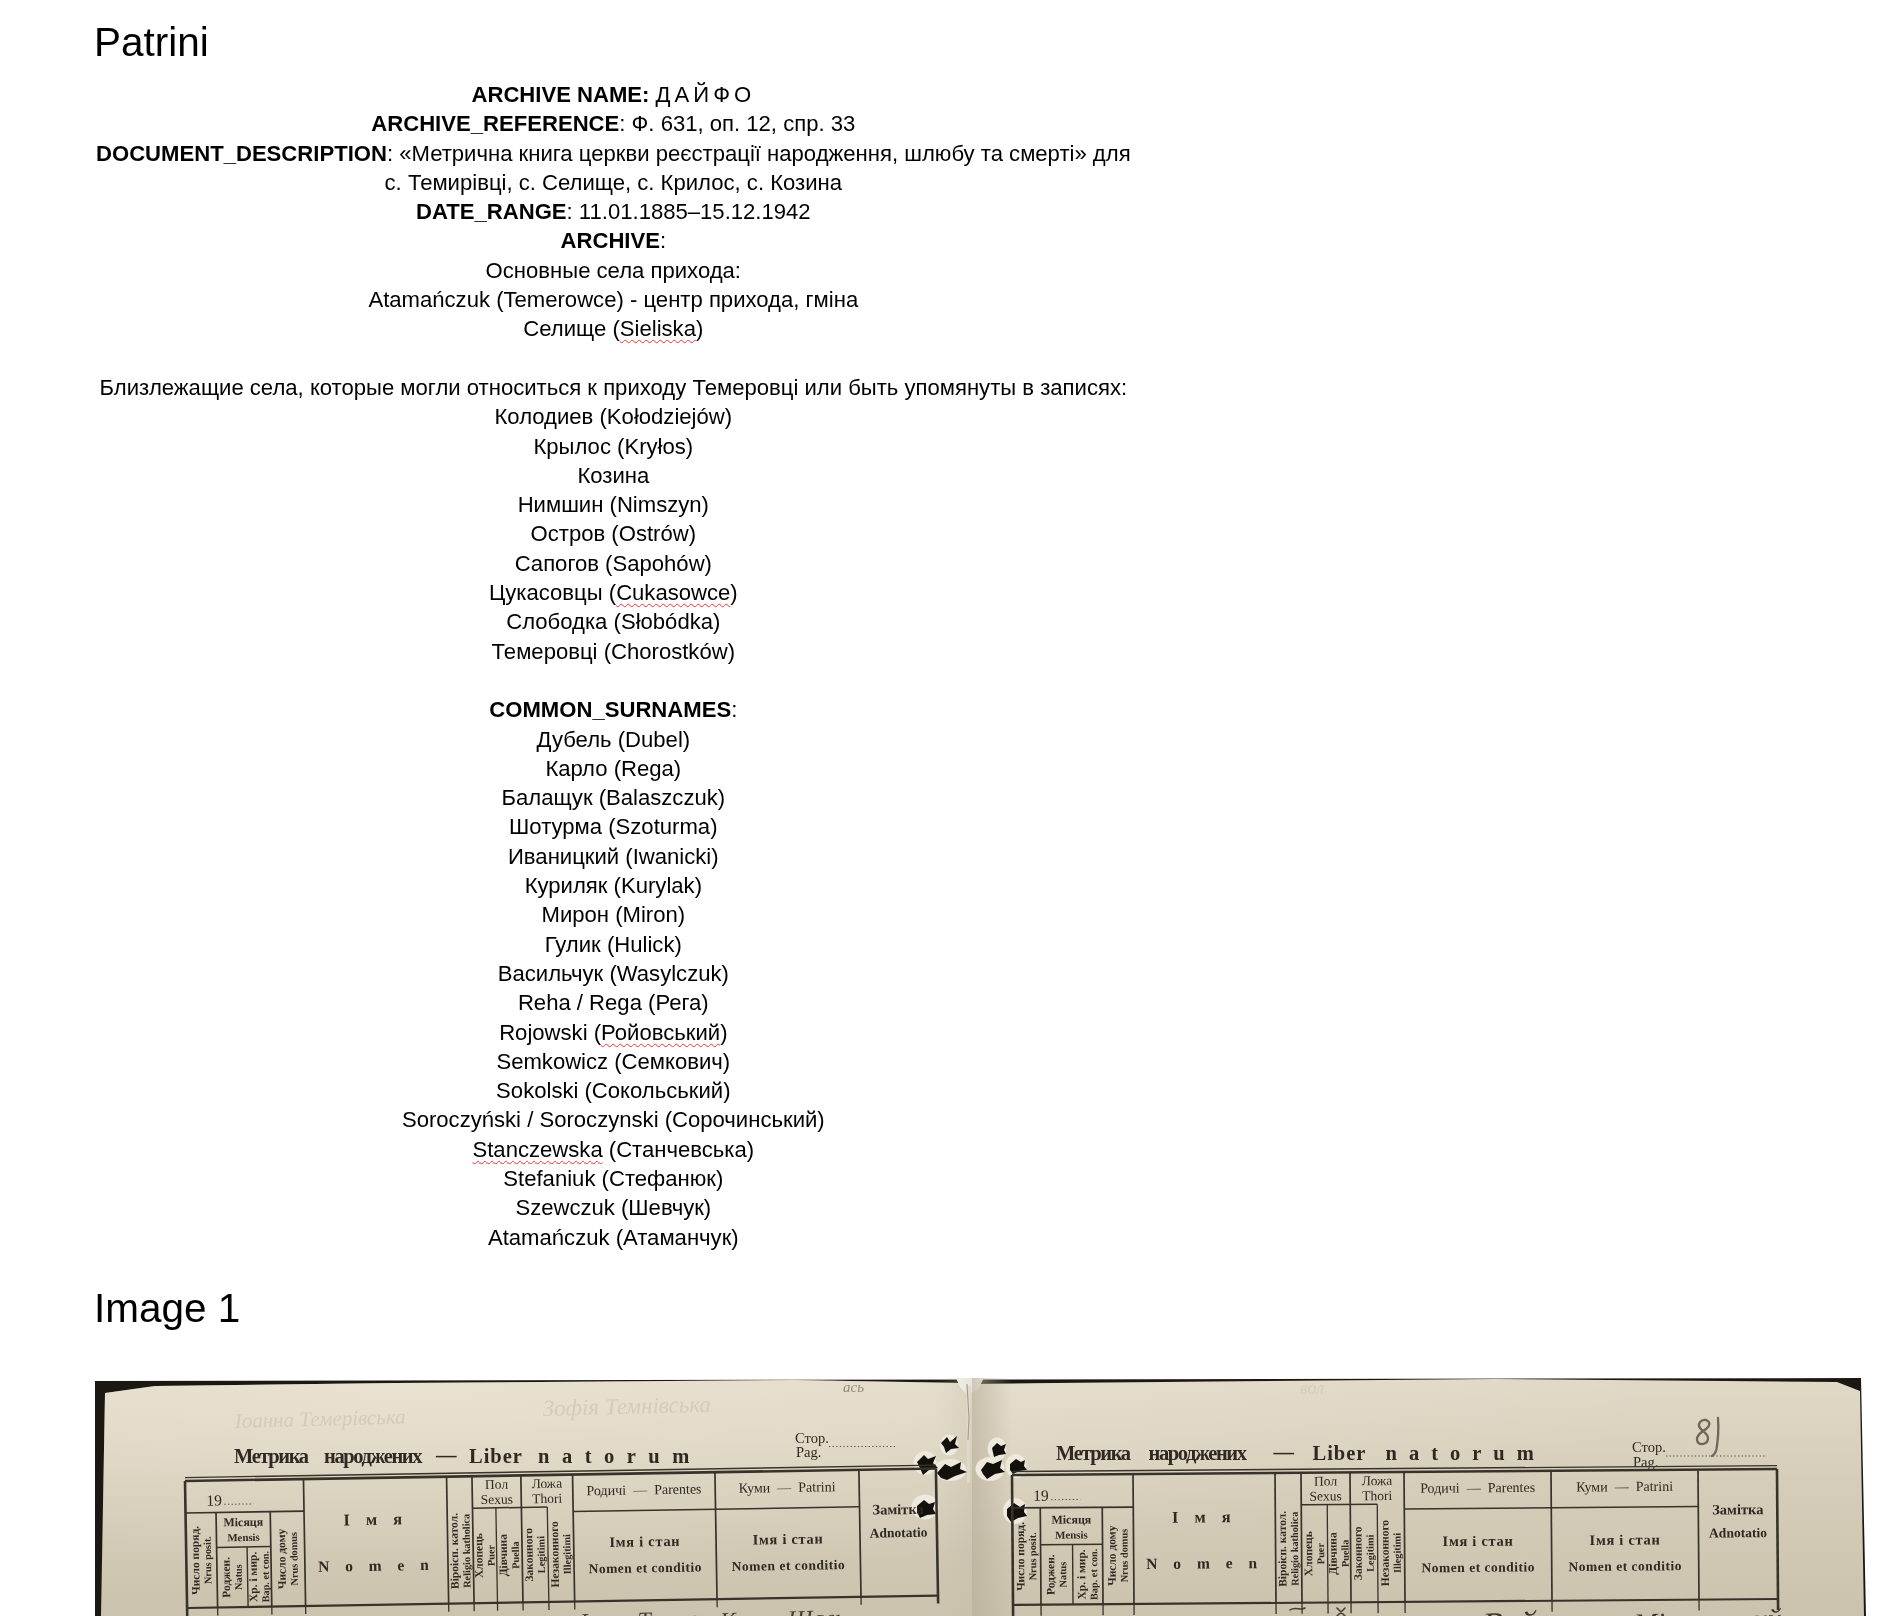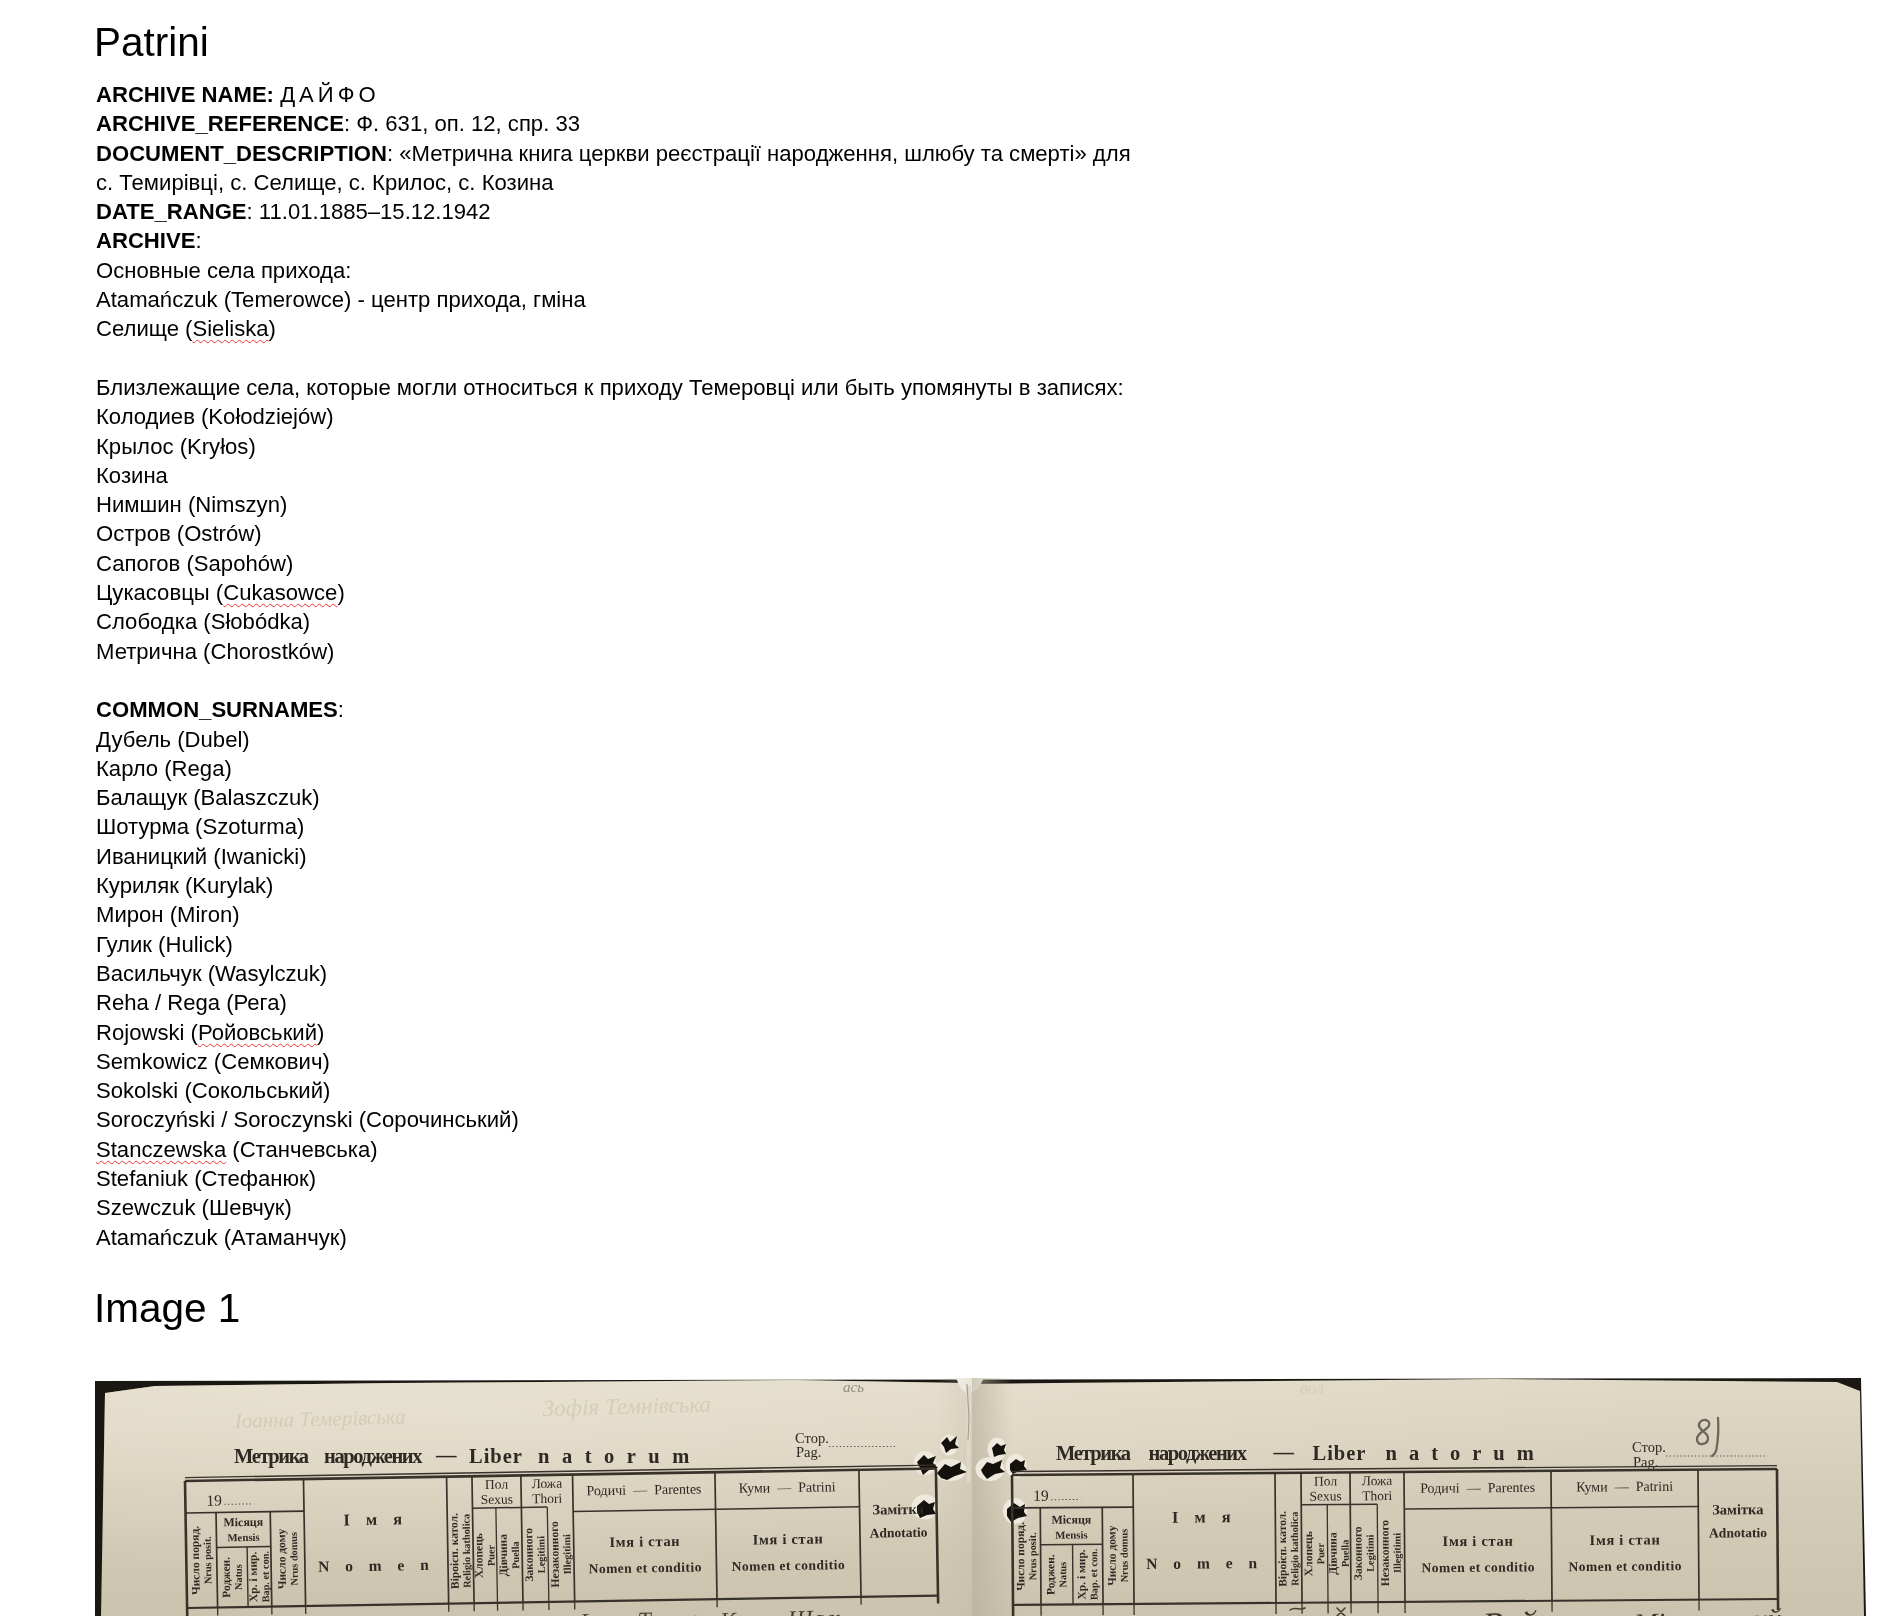--- a/index.html
+++ b/index.html
@@ -2,21 +2,21 @@
 <html><head>
 <meta charset="utf-8">
 <style>
 html,body{margin:0;padding:0;background:#ffffff;}
 body{width:1904px;height:1616px;position:relative;overflow:hidden;
      font-family:"Liberation Sans",sans-serif;color:#000;}
 h1{position:absolute;left:94px;margin:0;font-weight:400;font-size:40.5px;line-height:1em;}
 #ctx{top:22px;}
 #img1{top:1288px;}
 #block{position:absolute;left:96px;top:80px;font-size:22.1px;line-height:29.3px;white-space:nowrap;}
-#block div{height:29.3px;}
+#block div{height:29.3px;text-align:center;}
 b{font-weight:700;}
 .sp{text-decoration:underline;text-decoration-style:wavy;text-decoration-color:#e33;text-decoration-thickness:1px;text-underline-offset:3px;}
 #scan{position:absolute;left:95px;top:1378px;}
 </style>
 </head>
 <body>
 
 <h1 id="ctx">Patrini</h1>
 
 <div id="block">
@@ -32,21 +32,21 @@
 <div></div>
 <div>Близлежащие села, которые могли относиться к приходу Темеровці или быть упомянуты в записях:</div>
 <div>Колодиев (Kołodziejów)</div>
 <div>Крылос (Kryłos)</div>
 <div>Козина</div>
 <div>Нимшин (Nimszyn)</div>
 <div>Остров (Ostrów)</div>
 <div>Сапогов (Sapohów)</div>
 <div>Цукасовцы (<span class="sp">Cukasowce</span>)</div>
 <div>Слободка (Słobódka)</div>
-<div>Метрична (Chorostków)</div>
+<div>Темеровці (Chorostków)</div>
 <div></div>
 <div><b>COMMON_SURNAMES</b>:</div>
 <div>Дубель (Dubel)</div>
 <div>Карло (Rega)</div>
 <div>Балащук (Balaszczuk)</div>
 <div>Шотурма (Szoturma)</div>
 <div>Иваницкий (Iwanicki)</div>
 <div>Куриляк (Kurylak)</div>
 <div>Мирон (Miron)</div>
 <div>Гулик (Hulick)</div>

